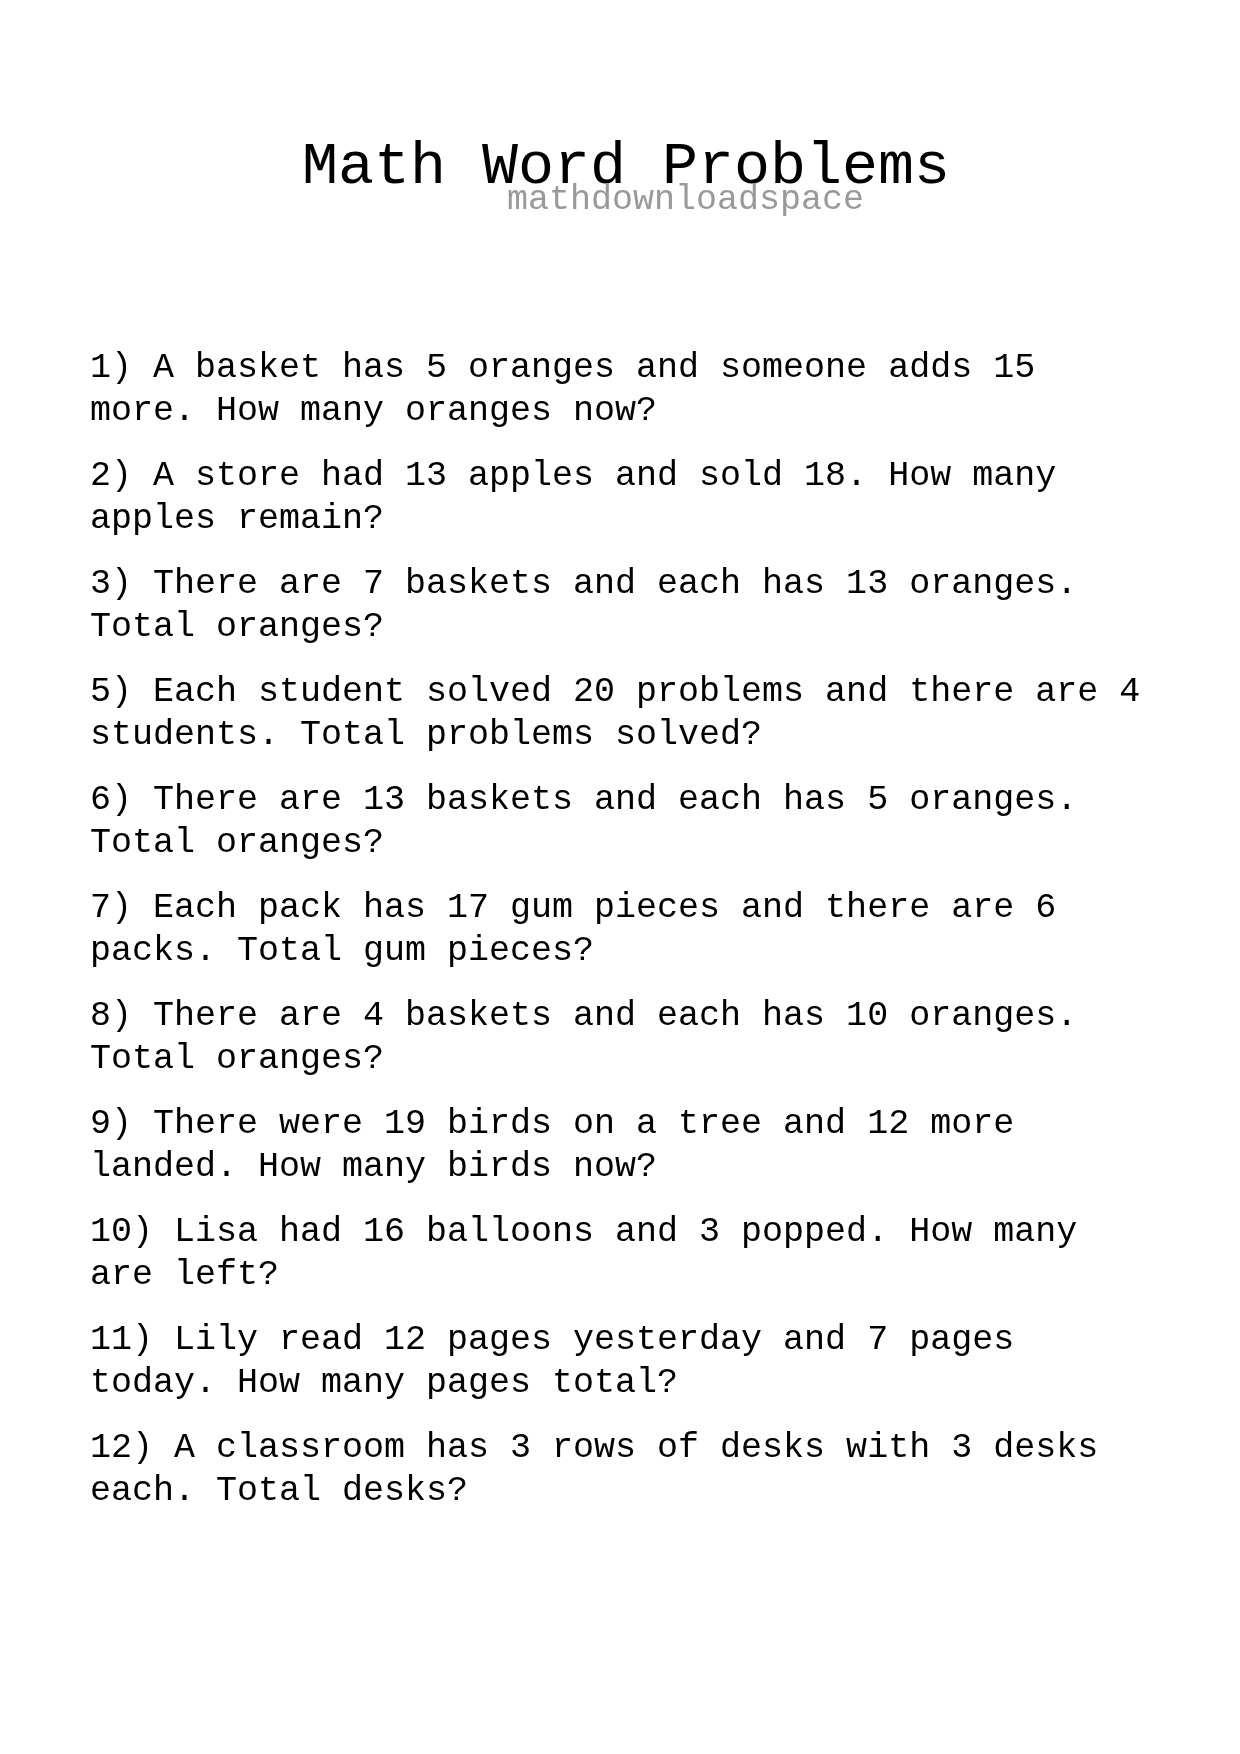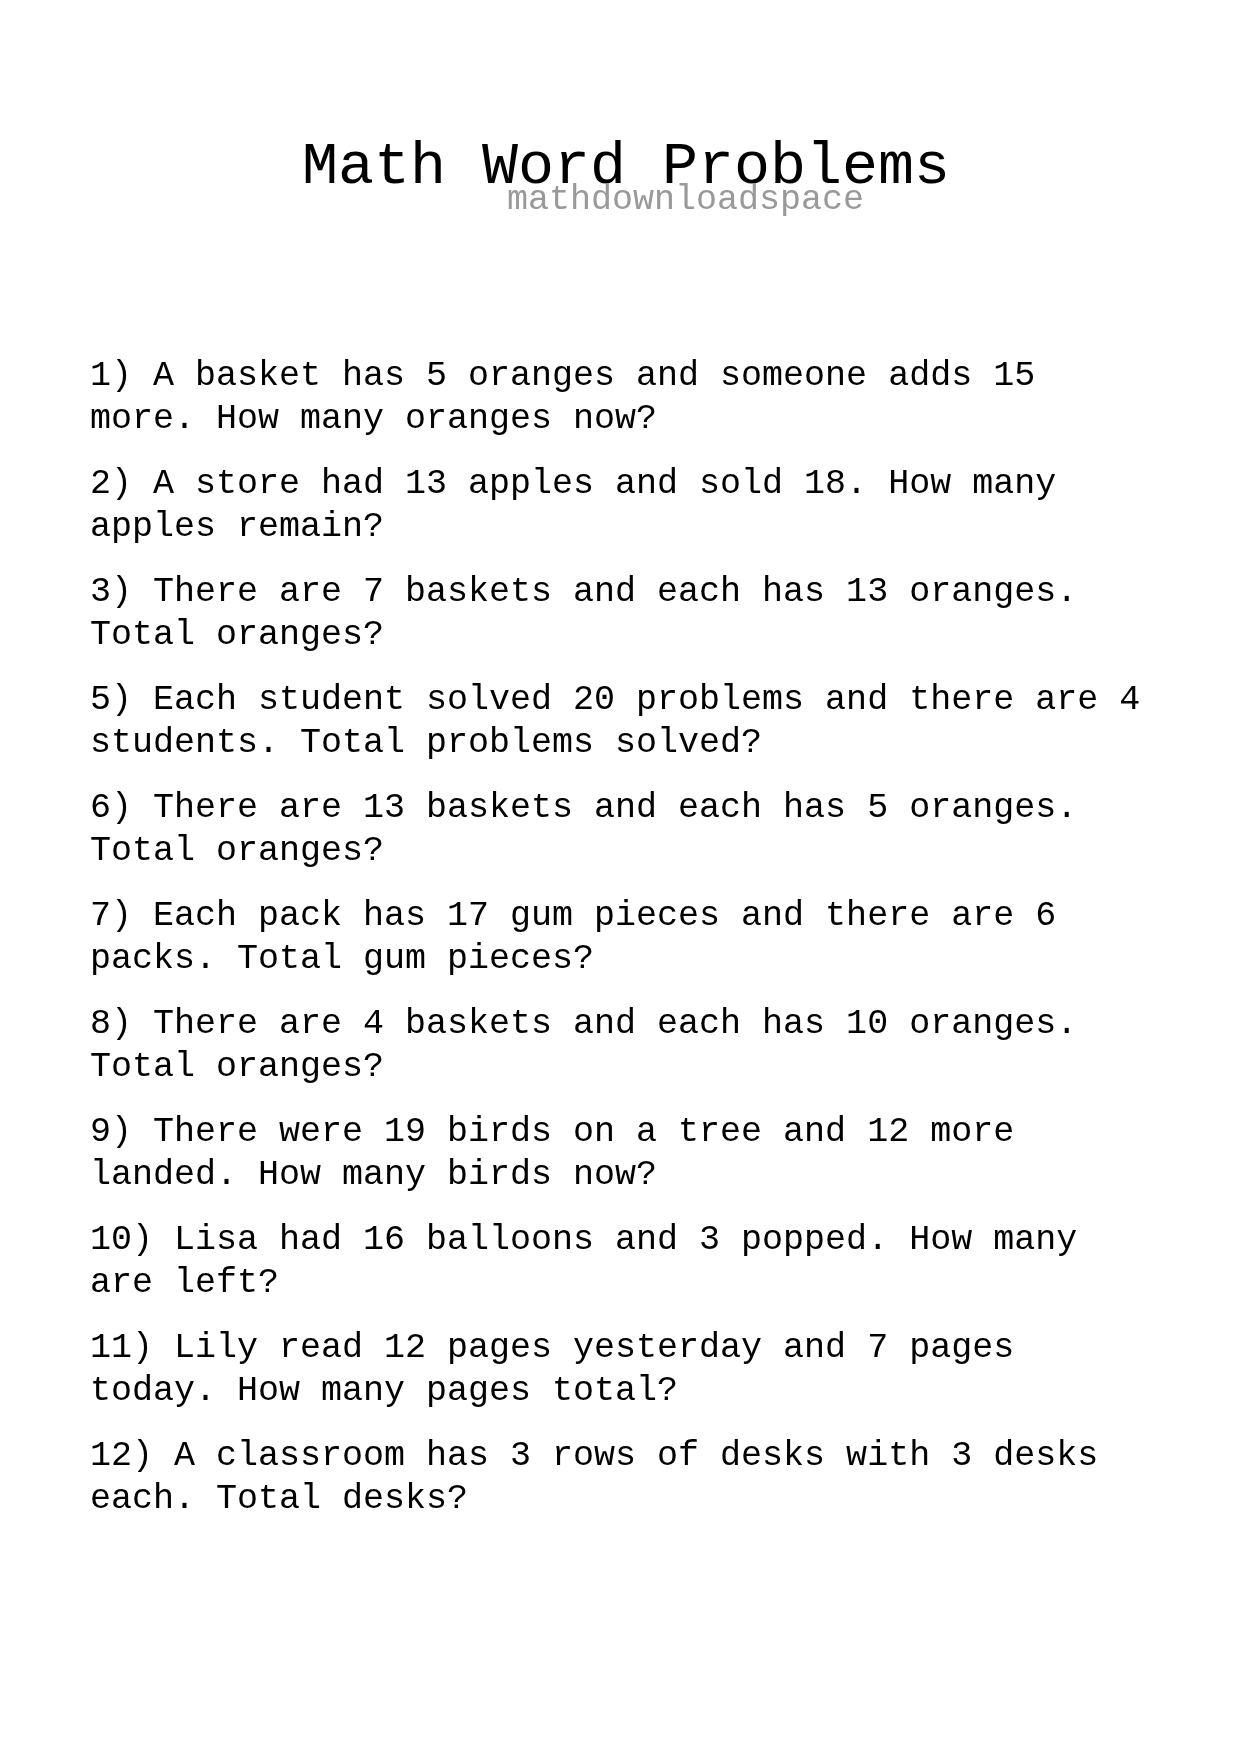--- a/index.html
+++ b/index.html
@@ -40,21 +40,21 @@
     position: absolute;
     left: 90px;
     top: 347px;
     width: 1061px;
     font-size: 35px;
     line-height: 43px;
     font-weight: 400;
     color: #000000;
   }
   .problems p {
-    margin: 8px 0 22px 0;
+    margin: 0 0 22px 0;
     padding: 0;
   }
 </style>
 </head>
 <body>
 
 <div class="page">
   <h1 class="doc-title">Math Word Problems</h1>
 
   <div class="doc-subtitle">mathdownloadspace</div>

